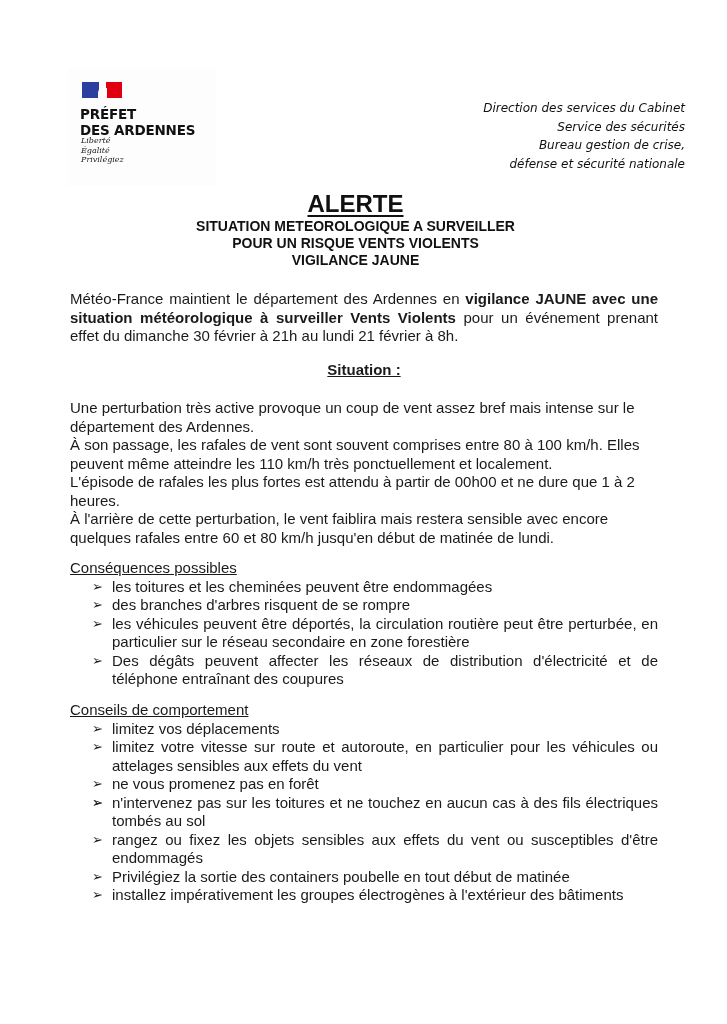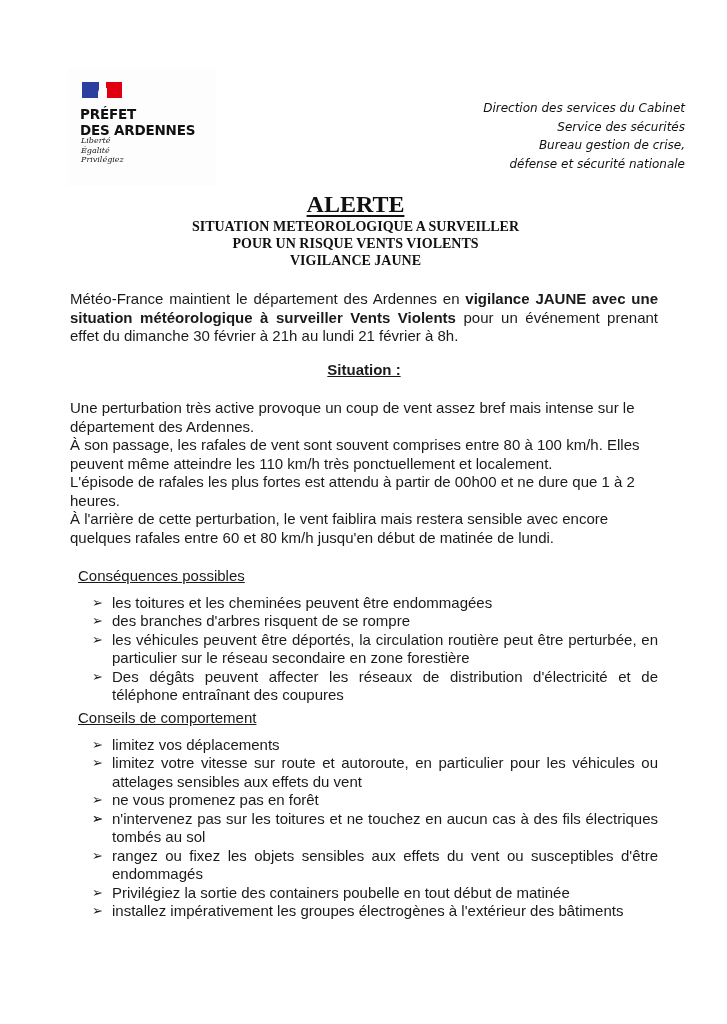--- a/index.html
+++ b/index.html
@@ -5,30 +5,30 @@
   html, body { margin: 0; padding: 0; background: #ffffff; }
   body { width: 727px; height: 1024px; position: relative; overflow: hidden; color: #1a1a1a; font-family: "DejaVu Sans", sans-serif; }
   .logo { position: absolute; left: 68px; top: 68px; width: 148px; height: 118px; background: #fdfdfd; }
   .flag { position: absolute; left: 14px; top: 14px; width: 40px; height: 16px; }
   .flag .blue { position: absolute; left: 0; top: 0; width: 17px; height: 16px; background: #2b3f9e; }
   .flag .red { position: absolute; left: 24px; top: 0; width: 16px; height: 16px; background: #e1000f; }
   .flag .mid { position: absolute; left: 16px; top: 6px; width: 9px; height: 10px; background: #fff; border-radius: 50% 0 0 0; }
   .logo .pref { position: absolute; left: 12px; top: 38px; font-family: "DejaVu Sans", sans-serif; font-weight: bold; font-size: 13.5px; line-height: 16px; letter-spacing: -0.2px; color: #111; }
   .logo .motto { position: absolute; left: 13px; top: 68px; font-family: "DejaVu Serif", serif; font-style: italic; font-size: 8px; line-height: 9.5px; color: #222; }
   .service { position: absolute; right: 42px; top: 99px; text-align: right; font-family: "DejaVu Sans", sans-serif; font-style: italic; font-size: 12px; line-height: 18.5px; color: #111; }
-  .title-block { position: absolute; left: 0; width: 711px; top: 190px; text-align: center; font-family: Liberation Serif, serif; font-weight: bold; color: #111; }
+  .title-block { position: absolute; left: 0; width: 711px; top: 190px; text-align: center; font-family: Liberation Sans, sans-serif; font-weight: bold; color: #111; }
   .title-block .alerte { font-size: 24px; line-height: 28px; text-decoration: underline; text-underline-offset: 3px; }
   .title-block .sub { font-size: 14px; line-height: 17px; }
   .content { position: absolute; left: 70px; width: 588px; font-family: "Liberation Sans", sans-serif; font-size: 15px; line-height: 18.5px; color: #1a1a1a; }
   .intro { top: 290px; text-align: justify; }
   .intro b { font-weight: bold; }
   .sit-title { top: 361px; font-weight: bold; text-decoration: underline; text-align: center; }
   .sit-text { top: 399px; }
   .sit-text p { margin: 0; }
-  .section-title { text-decoration: underline; margin: 8px; }
+  .section-title { text-decoration: underline; margin: 0; }
   .conseq { top: 559px; }
   .conseils { top: 701px; }
   ul.bullets { list-style: none; margin: 0; padding: 0 0 0 22px; }
   ul.bullets li { position: relative; padding-left: 20px; text-align: justify; }
   ul.bullets li .arrow { position: absolute; left: 0; top: 0; font-size: 13px; }
 </style>
 </head>
 <body>
 
 <div class="logo">

